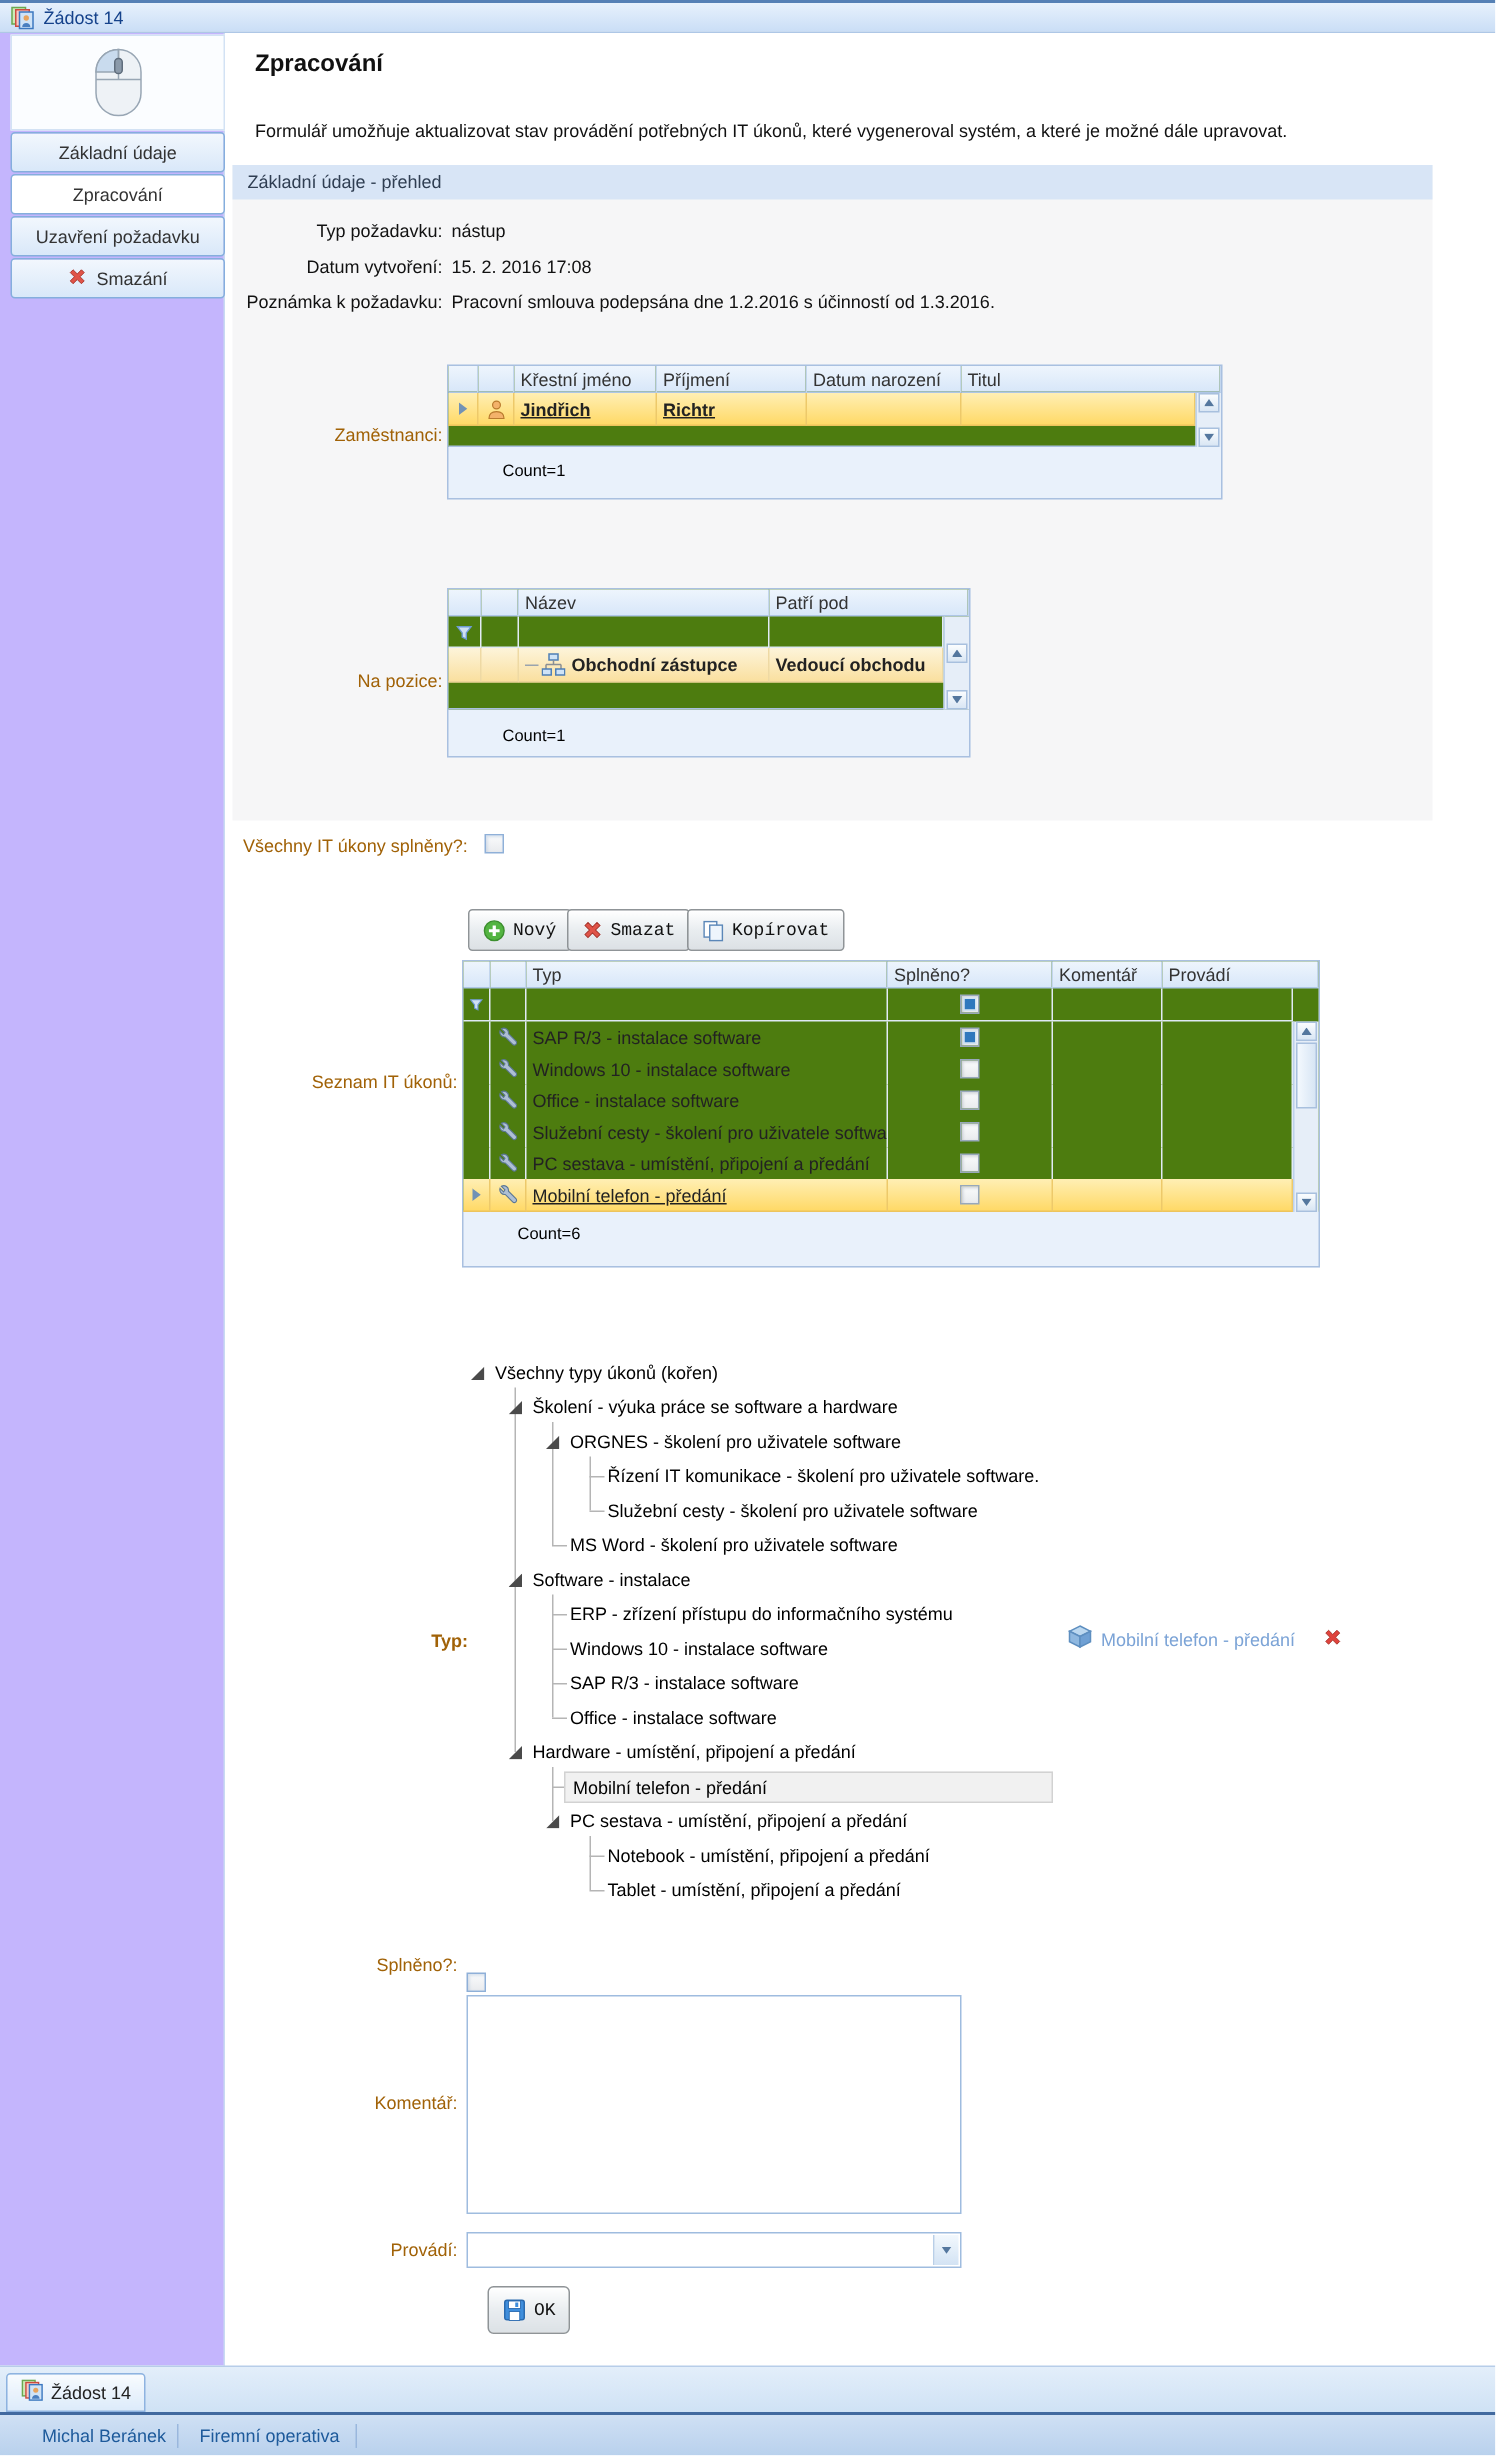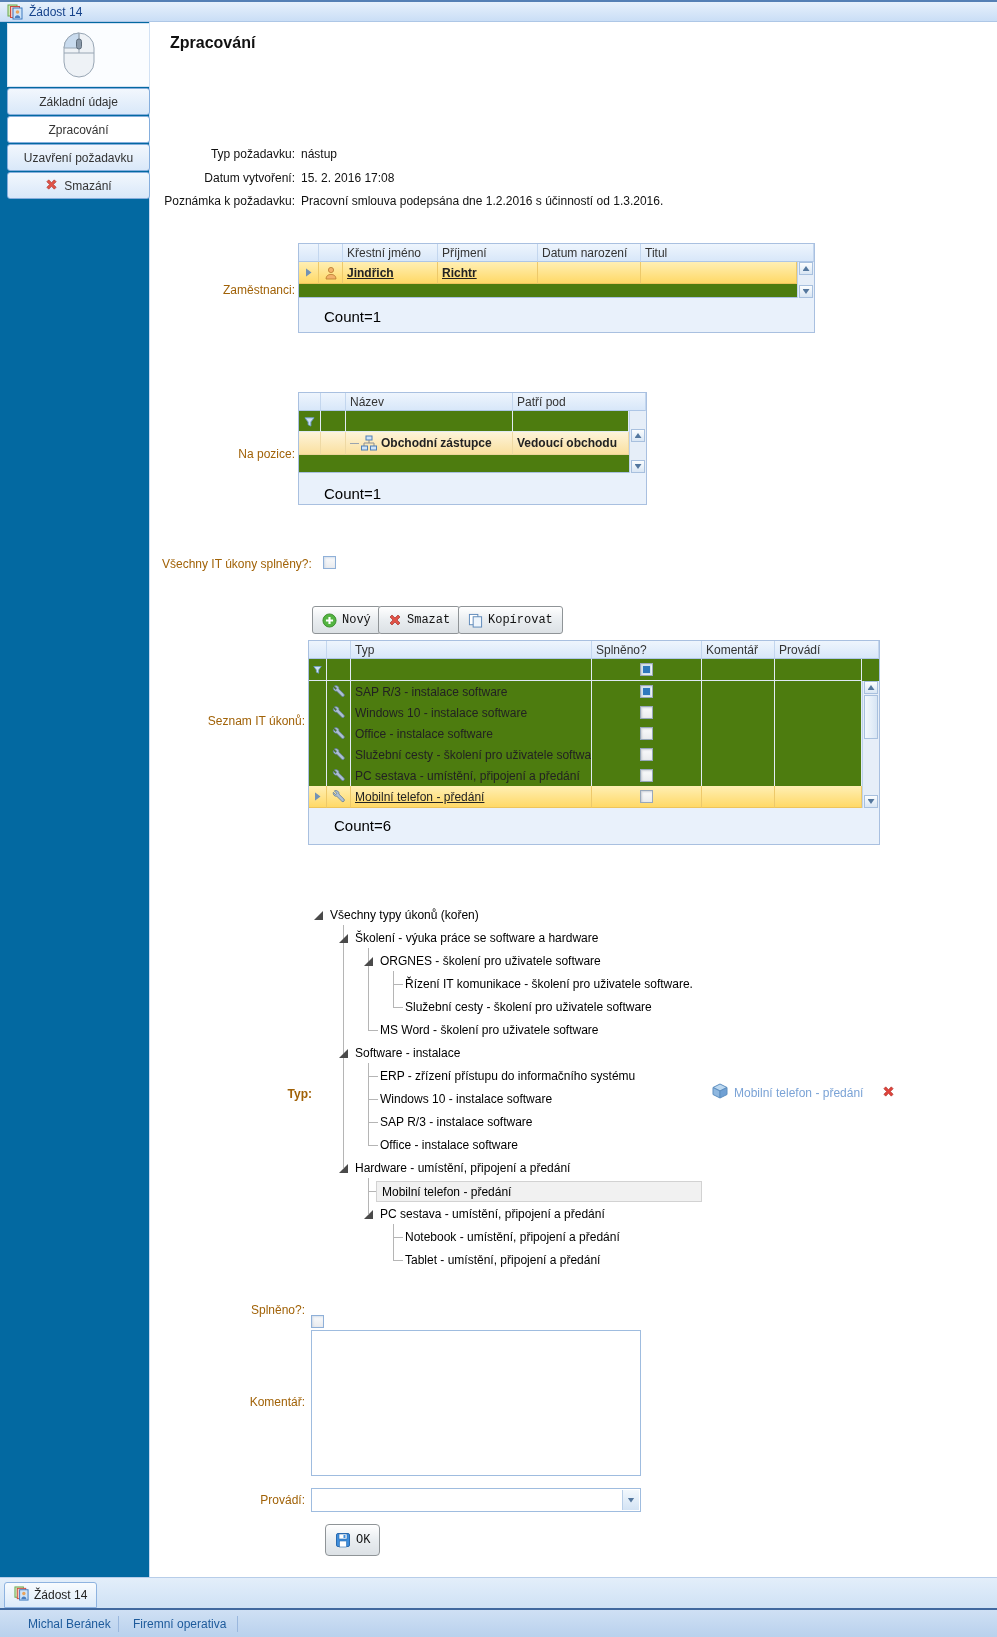--- a/index.html
+++ b/index.html
@@ -7,21 +7,21 @@
   #app { position:relative; width:997px; height:1637px; background:#fff; font-size:12px; color:#222; overflow:hidden; }
   .abs { position:absolute; }
 
   
   .titlebar { left:0; top:0; width:997px; height:22px; border-top:2px solid #5580b5; border-bottom:1px solid #aec7e6;
     background:linear-gradient(#e7f1fc,#cadef6); }
   .titlebar .ticon { position:absolute; left:7px; top:2px; }
   .titlebar .ttext { position:absolute; left:29px; top:3px; color:#15428b; }
 
   
-  .sidebar { left:0; top:22px; width:150px; height:1555px; background:#0369a1; border-right:1px solid #c9dbf2; }
+  .sidebar { left:0; top:22px; width:150px; height:1555px; background:#c4b5fd; border-right:1px solid #c9dbf2; }
   .mouse-box { position:absolute; left:7px; top:1px; width:143px; height:64px; background:#fbfdff; border:1px solid #d3e2f4;
     display:flex; align-items:center; justify-content:center; }
   .side-tab { position:absolute; left:7px; width:143px; height:27px; border:1px solid #85aedd; border-radius:3px;
     background:linear-gradient(#f2f7fd,#d9e8f9); display:flex; align-items:center; justify-content:center; gap:6px; color:#333; cursor:default; }
   .side-tab.active { background:#fff; }
 
   
   .page-title { left:170px; top:34px; font-size:16px; font-weight:bold; color:#111; }
   .page-desc { left:170px; top:80px; width:760px; color:#111; }
 
@@ -35,21 +35,21 @@
   .grid { position:absolute; background:#e9f1fb; border:1px solid #a9c0e0; }
   .grid-area { position:absolute; left:0; top:0; right:0; background:#4d7c0f; border-bottom:1px solid #a9c0e0; }
   .g-row { position:absolute; left:0; display:flex; }
   .cell { border-right:1px solid #e2ebf5; padding:0 4px; display:flex; align-items:center; overflow:hidden; white-space:nowrap; }
   .ghead .cell { border-right:1px solid #c3d6ee; border-bottom:1px solid #aec6e6; background:linear-gradient(#eef5fd,#d8e7f9); color:#333; }
   .filter-row .cell { border-bottom:1px solid #dfe9f4; }
   .sel-row { background:linear-gradient(#ffefb4,#ffd863); font-weight:bold;text-decoration:underline; }
   .sel-row .cell { border-right:1px solid #edc96a; border-bottom:1px solid #edc45c; }
   .sel-soft { background:linear-gradient(#fdf4da,#fadf9d); font-weight:bold; }
   .sel-soft .cell { border-right:1px solid #eed9a4; border-bottom:1px solid #ecd49a; }
-  .count { position:absolute; left:25px; font-size:15px; color:#000; }
+  .count { position:absolute; left:36px; font-size:11px; color:#000; }
   .row-arrow { width:6px; height:9px; background:#7292b5; clip-path:polygon(0 0,100% 50%,0 100%); }
   .tree-dash { width:9px; height:1px; background:#9aa4ae; margin-right:2px; }
 
   
   .vsb { position:absolute; width:17px; right:0; background:#e6eef8; border-left:1px solid #bed2ec; }
   .sbtn { position:absolute; left:1px; right:1px; height:13px; background:linear-gradient(#fbfdfe,#d9e6f4);
     border:1px solid #a8c0de; display:flex; align-items:center; justify-content:center; }
   .arr-up { width:7px; height:5px; background:#54779e; clip-path:polygon(50% 0,100% 100%,0 100%); }
   .arr-dn { width:7px; height:5px; background:#54779e; clip-path:polygon(0 0,100% 0,50% 100%); }
   .sb-thumb { position:absolute; left:1px; right:1px; background:linear-gradient(90deg,#f4f9fe,#d7e5f4); border:1px solid #a8c0de; }
@@ -131,21 +131,25 @@
     </div>
     <div class="side-tab" style="top:150px">
       <span><svg width="13" height="13" viewBox="0 0 14 14">
             <path d="M2 4 4 2 7 5 10 2 12 4 9 7 12 10 10 12 7 9 4 12 2 10 5 7z" fill="#e05348" stroke="#a8352c" stroke-width="0.7"></path>
           </svg></span>
       <span>Smazání</span>
     </div>
   </div>
 
   <div class="abs page-title">Zpracování</div>
-
+  <div class="abs page-desc">Formulář umožňuje aktualizovat stav provádění potřebných IT úkonů, které vygeneroval systém, a které je možné dále upravovat.</div>
+
+  <div class="abs panel">
+    <div class="panel-header">Základní údaje - přehled</div>
+  </div>
   <div class="fld-label" style="left:155px;top:147px">Typ požadavku:</div>
   <div class="fld-value" style="top:147px">nástup</div>
   <div class="fld-label" style="left:155px;top:171px">Datum vytvoření:</div>
   <div class="fld-value" style="top:171px">15. 2. 2016 17:08</div>
   <div class="fld-label" style="left:155px;top:194px">Poznámka k požadavku:</div>
   <div class="fld-value" style="top:194px">Pracovní smlouva podepsána dne 1.2.2016 s účinností od 1.3.2016.</div>
 
   <div class="lbl r" style="left:155px;top:283px;width:140px">Zaměstnanci:</div>
   <div class="grid" style="left:298px;top:243px;width:517px;height:90px">
     <div class="grid-area" style="height:54px">

